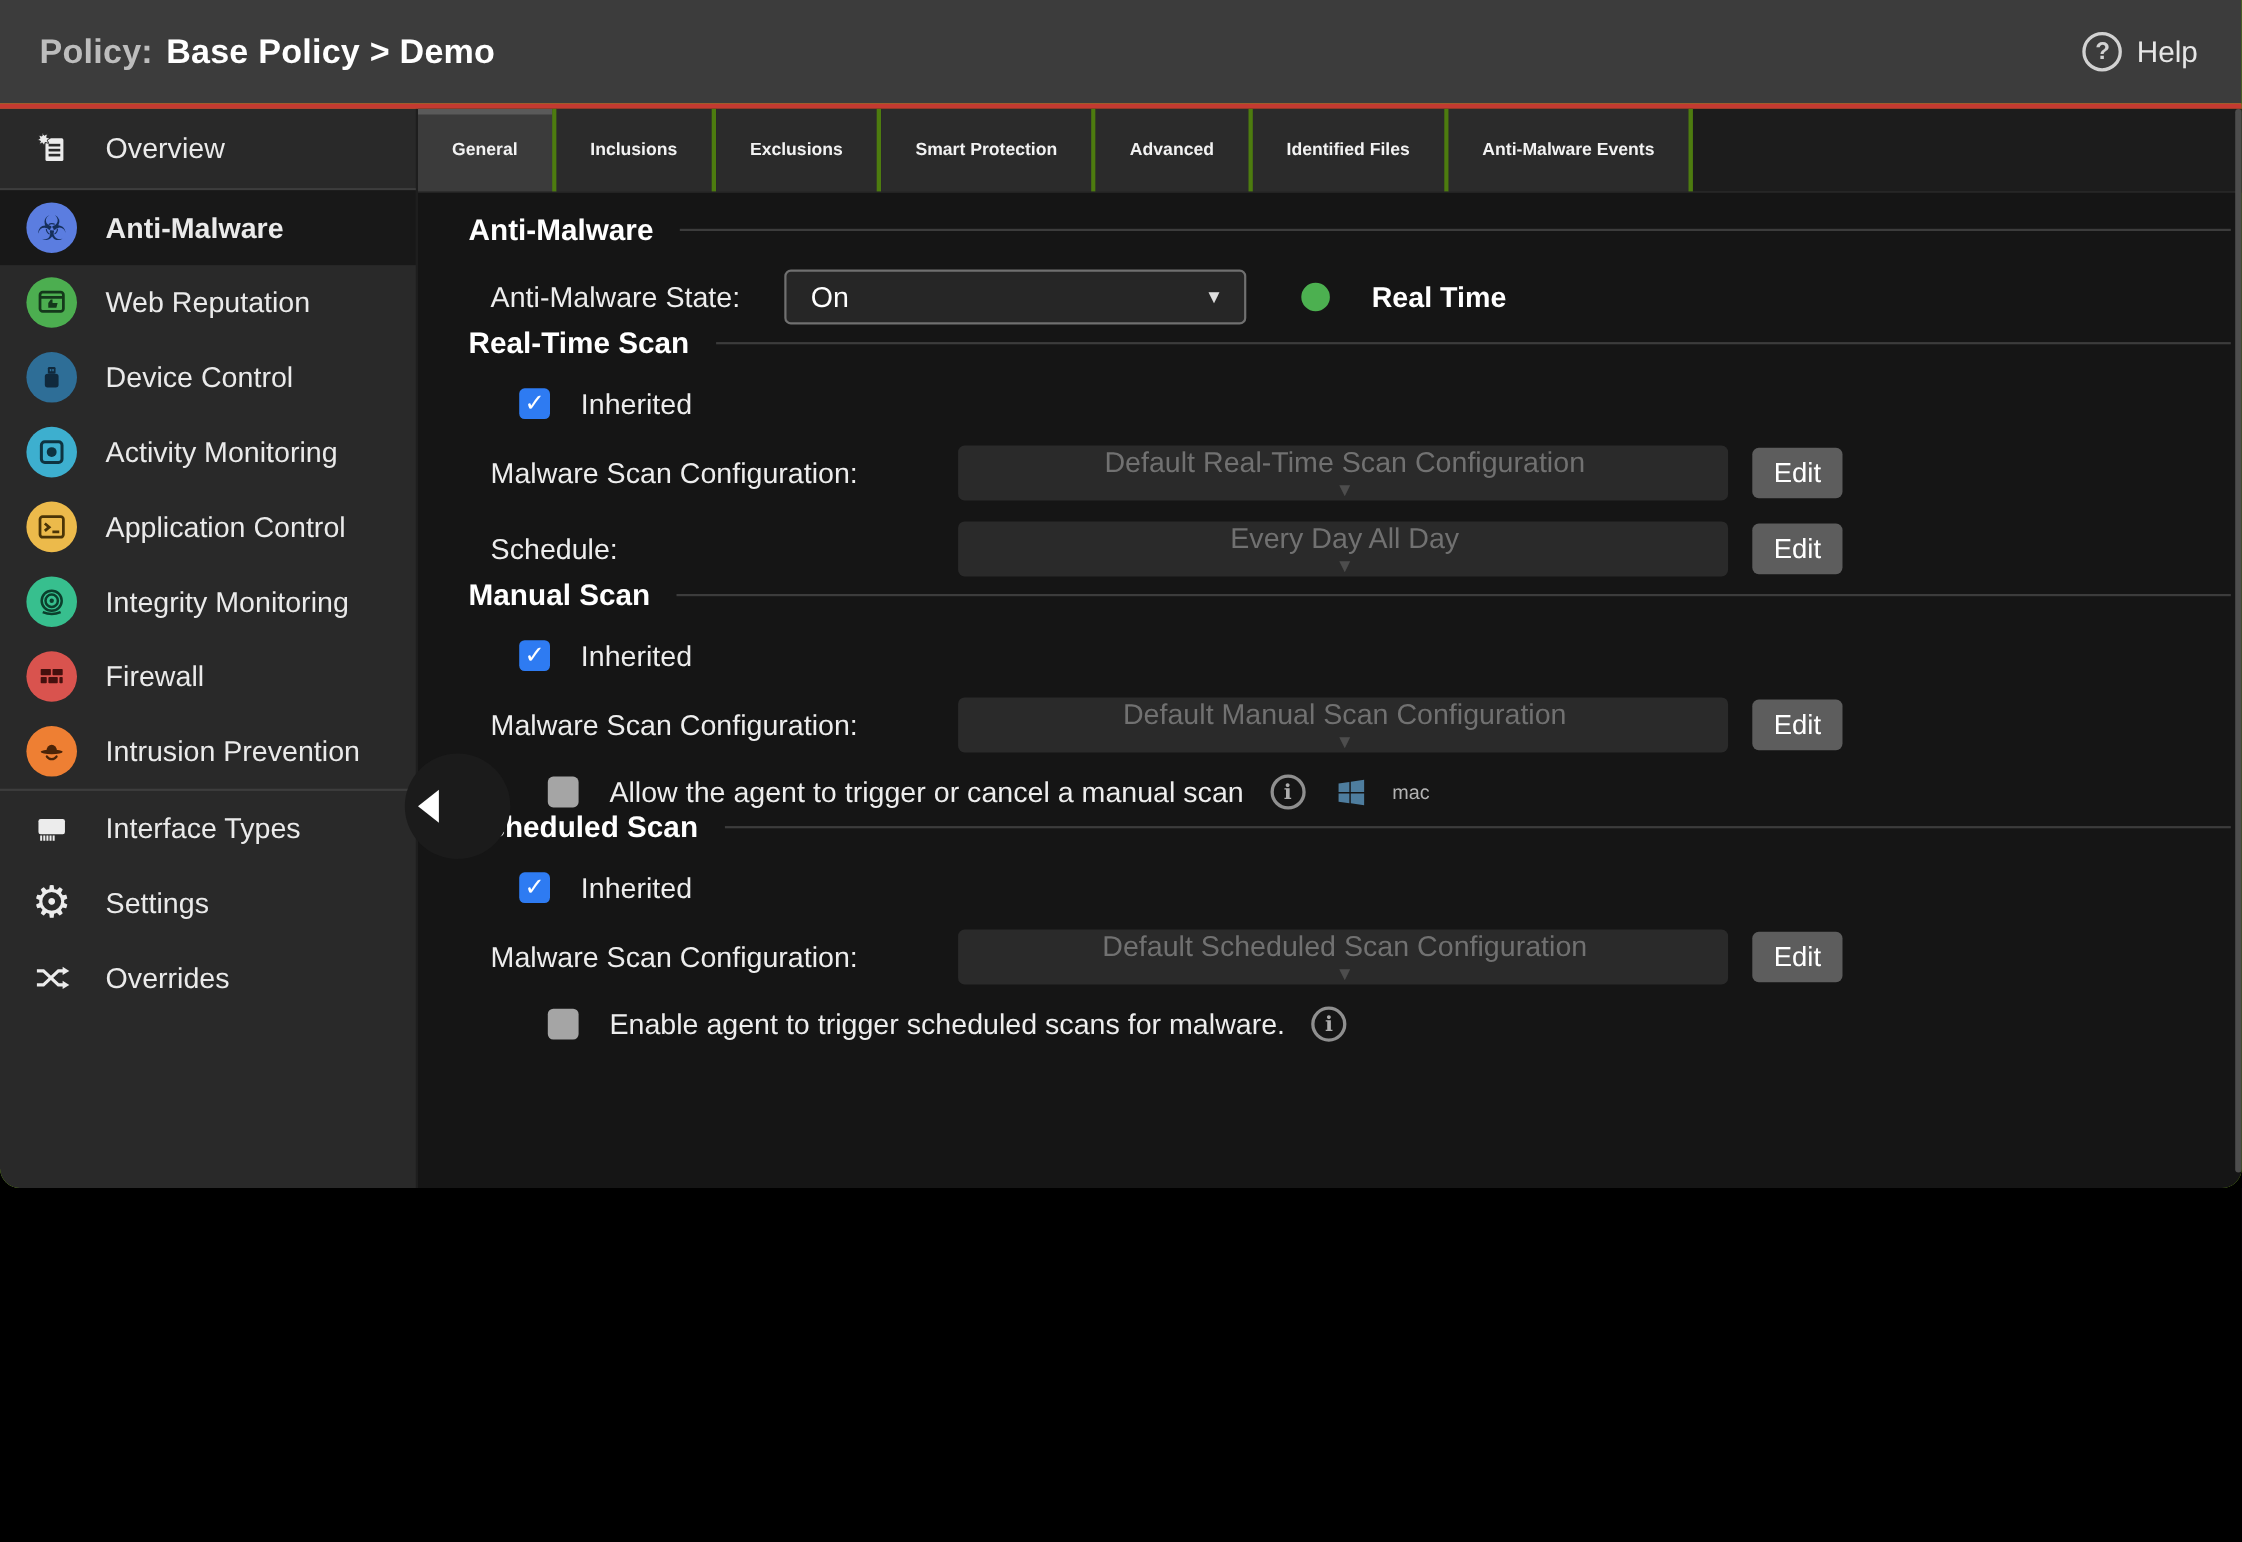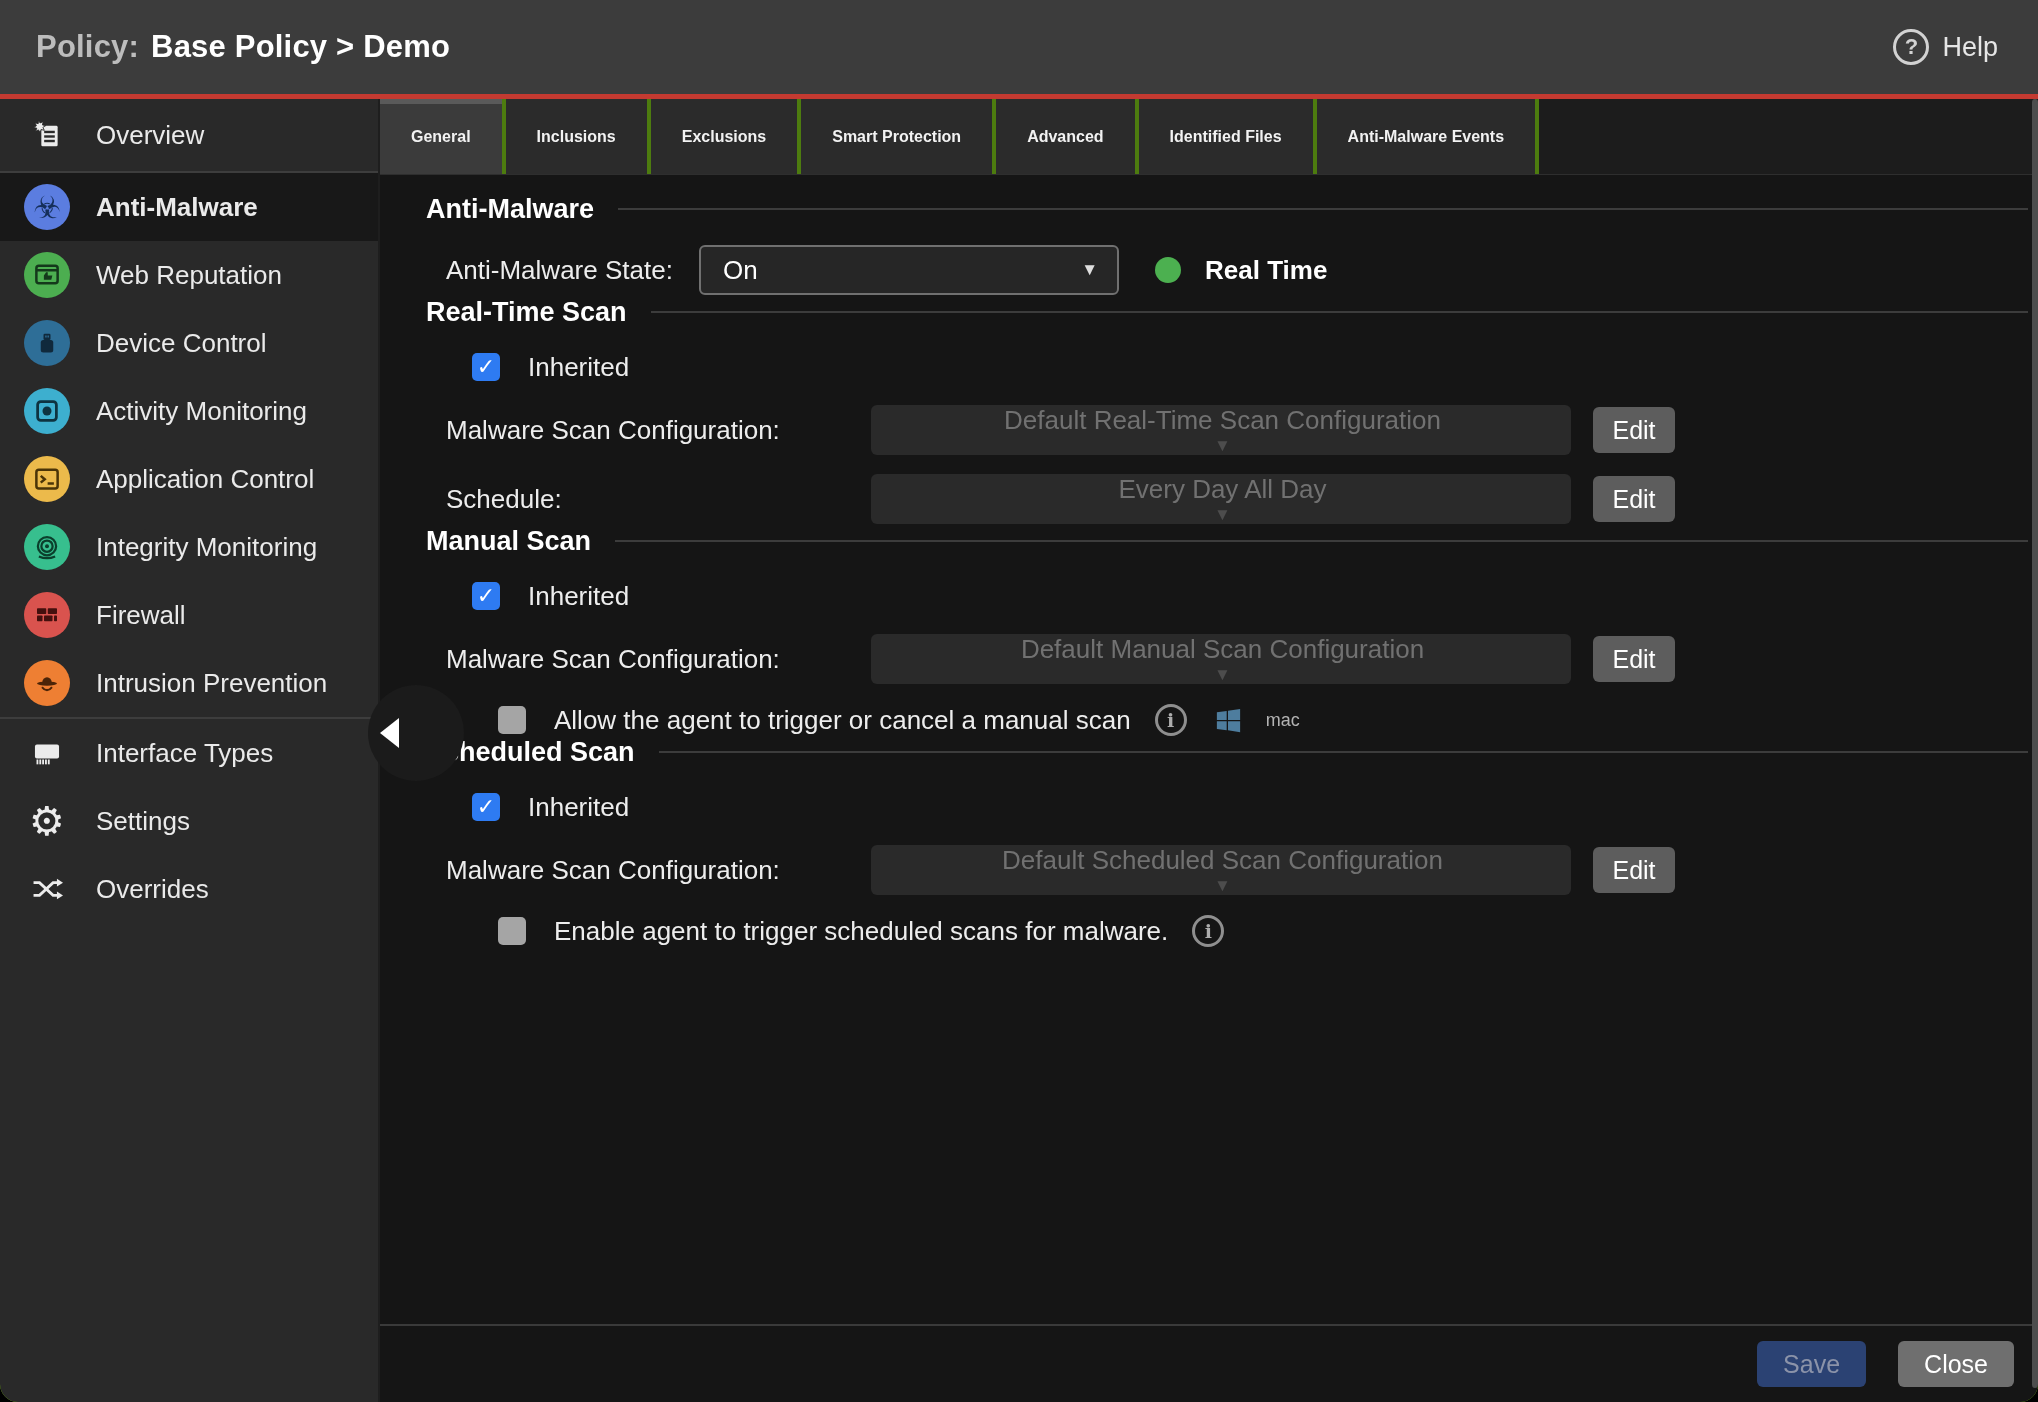--- a/index.html
+++ b/index.html
@@ -1,19 +1,19 @@
 <!DOCTYPE html>
 <html><head>
 <meta charset="utf-8">
 <style>
   * { box-sizing: border-box; }
   html,body { margin:0; padding:0; background:#000; }
   body { font-family:"Liberation Sans","DejaVu Sans",sans-serif; }
 
-  .app { position:relative; width:2038px; height:1402px; background:#84cc16;
+  .app { position:relative; width:2038px; height:1080px; background:#84cc16;
          overflow:hidden; border-radius:0 0 18px 18px; }
 
   
   .titlebar { height:94px; background:#3c3c3c; display:flex; align-items:center;
               justify-content:space-between; padding:0 40px 0 36px; }
   .title { font-size:31px; font-weight:bold; color:#fff; letter-spacing:.2px; }
   .title .pre { color:#bdbdbd; margin-right:12px; }
   .help { display:flex; align-items:center; gap:13px; color:#e6e6e6; font-size:27px; cursor:pointer; }
   .help-badge { width:36px; height:36px; border:3px solid #d2d2d2; border-radius:50%;
                 display:flex; align-items:center; justify-content:center;
@@ -56,21 +56,21 @@
   .tab.active { background:#3b3b3b; box-shadow:inset 0 5px 0 rgba(255,255,255,.16); }
 
   
   .scrollpane { flex:1; padding:0 10px 0 46px; overflow:hidden; }
   .sec-title-row { display:flex; align-items:center; height:34px; }
   .sec-title-row.firstsec { margin-top:17px; }
   .sec-title { font-size:27px; font-weight:bold; color:#fff; white-space:nowrap; }
   .sec-line { flex:1; height:2px; background:#3c3c3c; margin-left:24px; }
 
   .form-row { display:flex; align-items:center; margin-left:20px; }
-  .row-state    { margin-top:19px; height:50px; }
+  .row-state    { margin-top:19px; height:50px;gap:14px; }
   .row-inh      { margin-top:24px; height:28px; margin-left:46px; gap:28px; }
   .row-config   { margin-top:24px; height:50px; }
   .row-schedule { margin-top:19px; height:50px; }
   .row-option   { margin-top:21px; height:30px; margin-left:72px; }
 
   .lbl { font-size:26px; color:#ededed; flex-shrink:0; }
   .row-state .lbl  { width:253px; }
   .row-config .lbl, .row-schedule .lbl { width:425px; }
 
   .select { height:50px; background:#262626; border:2px solid #707070; border-radius:6px;

